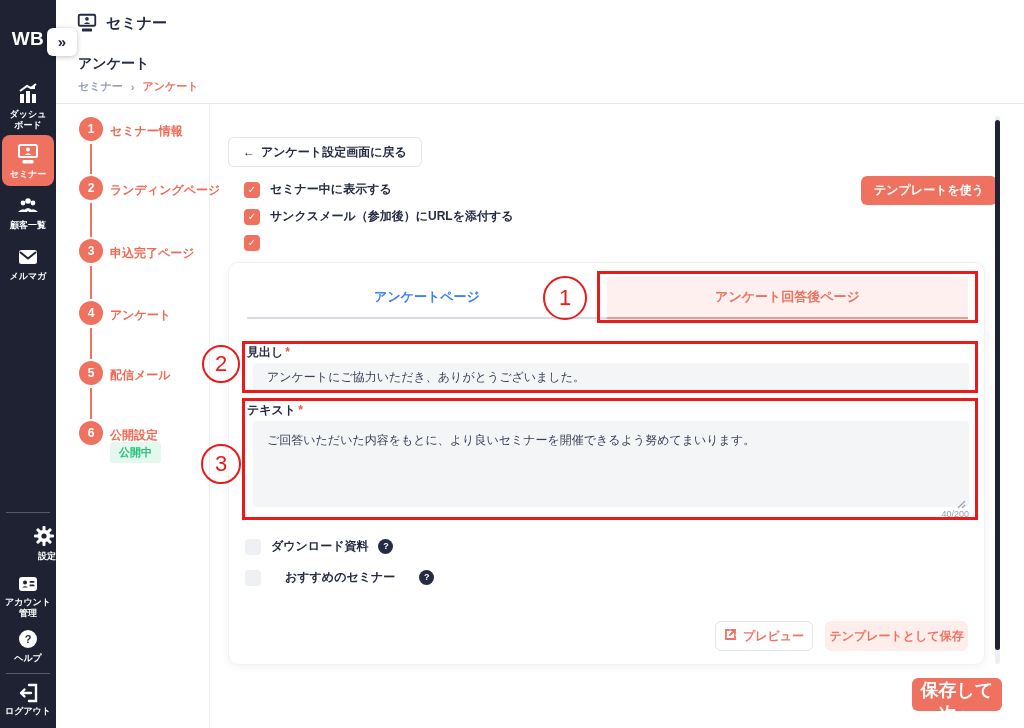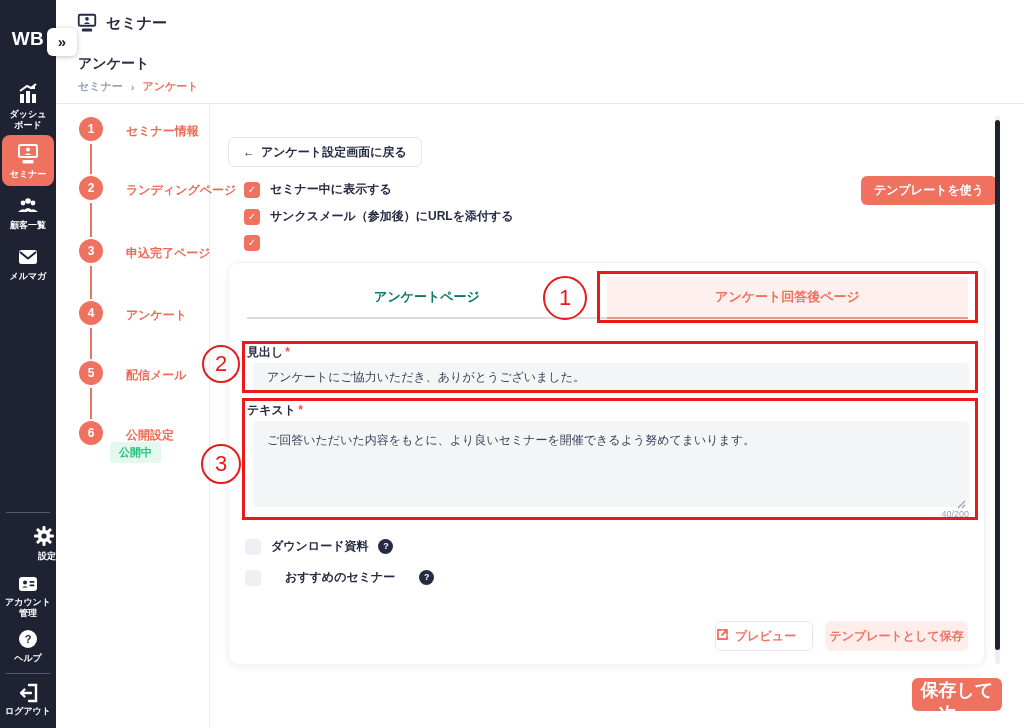--- a/index.html
+++ b/index.html
@@ -25,49 +25,49 @@
   .breadcrumb { position:absolute; left:22px; top:79px; font-size:11px; font-weight:700; display:flex; gap:8px; align-items:center; }
   .bc-muted { color:#97a0b1; }
   .bc-active { color:#ef7261; }
 
   
   .content { position:absolute; left:56px; top:104px; width:968px; height:624px; background:#fff; }
   .panel-divider { position:absolute; left:153px; top:0; width:1px; height:624px; background:#eceef1; }
 
   
   .step-circle { position:absolute; left:23px; width:24px; height:24px; border-radius:50%; background:#ef7261; color:#fff; font-size:12px; font-weight:700; text-align:center; line-height:24px; }
-  .step-label { position:absolute; left:70px; font-size:12px; font-weight:700; color:#ef6a55; white-space:nowrap; }
+  .step-label { position:absolute; left:54px; font-size:12px; font-weight:700; color:#ef6a55; white-space:nowrap; }
   .step-line { position:absolute; left:34px; width:2px; background:#ef7261; }
   .pub-badge { position:absolute; left:54px; top:338px; background:#e4f8ed; color:#25c17d; font-size:11px; font-weight:700; padding:3px 9px; border-radius:3px; }
 
   
   .back-btn { position:absolute; left:172px; top:33px; height:30px; padding:0 14px; background:#fff; border:1px solid #e3e6ea; border-radius:6px; font-size:12px; font-weight:700; color:#252b42; cursor:pointer; display:flex; align-items:center; gap:6px; }
   .check-row { position:absolute; display:flex; align-items:center; gap:10px; }
   .checkbox { width:16px; height:16px; border-radius:4px; flex:0 0 auto; text-align:center; font-size:10px; line-height:16px; }
   .checkbox.checked { background:#ef7261; color:#fff; }
   .checkbox.unchecked { background:#eef0f3; color:transparent; }
   .check-label { font-size:12px; font-weight:700; color:#252b42; }
   .use-template-btn { position:absolute; left:805px; top:72px; height:29px; padding:0 13px; background:#ef7261; color:#fff; border:none; border-radius:6px; font-size:12px; font-weight:700; cursor:pointer; }
 
   
   .card { position:absolute; left:172px; top:158px; width:757px; height:403px; background:#fff; border:1px solid #f1f2f5; border-radius:10px; box-shadow:0 2px 8px rgba(30,34,51,.06); }
   .tab { position:absolute; top:14px; height:42px; display:flex; align-items:center; justify-content:center; font-size:13px; font-weight:700; cursor:pointer; }
-  .tab-inactive { left:18px; width:360px; color:#0f766e; border-bottom:2px solid #d9dde3; }
+  .tab-inactive { left:18px; width:360px; color:#3b82f6; border-bottom:2px solid #d9dde3; }
   .tab-active { left:378px; width:361px; color:#ef7261; background:#fdf0ee; border-bottom:2px solid #e99a8d; }
 
   .field-label { position:absolute; font-size:12px; font-weight:700; color:#252b42; }
   .req { color:#e8574a; margin-left:2px; }
   .text-input { position:absolute; left:24px; width:716px; height:28px; background:#f4f5f7; border:none; border-radius:4px; font-size:12px; color:#3a4157; padding:0 14px; font-family:inherit; }
   .textarea { position:absolute; left:24px; top:158px; width:716px; height:86px; background:#f4f5f7; border:none; border-radius:4px; font-size:12px; color:#3a4157; padding:10px 14px; resize:none; font-family:inherit; line-height:1.5; }
   .resize-grip { position:absolute; left:728px; top:232px; width:9px; height:9px; }
   .char-counter { position:absolute; left:640px; top:246px; width:100px; text-align:right; font-size:9px; color:#9aa2b1; }
 
   .qmark { width:15px; height:15px; border-radius:50%; background:#252b42; color:#fff; font-size:9px; font-weight:700; text-align:center; line-height:15px; }
 
-  .card-actions-preview { position:absolute; left:486px; top:358px; width:98px; height:30px; background:#fff; border:1px solid #e3e6ea; border-radius:6px; color:#ef7261; font-size:12px; font-weight:700; display:flex; align-items:center; gap:6px; cursor:pointer; }
+  .card-actions-preview { position:absolute; left:486px; top:358px; width:98px; height:30px; background:#fff; border:1px solid #e3e6ea; border-radius:6px; color:#ef7261; font-size:12px; font-weight:700; display:flex; align-items:center; justify-content:center; gap:6px; cursor:pointer; }
   .card-actions-savetpl { position:absolute; left:596px; top:358px; width:143px; height:30px; background:#fdeeec; border:none; border-radius:6px; color:#ef7261; font-size:12px; font-weight:700; cursor:pointer; }
 
   
   .scroll-track { position:absolute; left:939px; top:12px; width:5px; height:548px; background:#edeff2; border-radius:3px; }
   .scroll-thumb { position:absolute; left:939px; top:16px; width:5px; height:530px; background:#1e2233; border-radius:3px; cursor:pointer; }
 
   .save-next-btn { position:absolute; left:856px; top:574px; width:90px; height:33px; background:#ef7261; color:#fff; border:none; border-radius:6px; font-size:18px; font-weight:700; cursor:pointer; }
 
   
   .anno-box { position:absolute; border:3px solid #e81a1a; pointer-events:none; z-index:20; }

